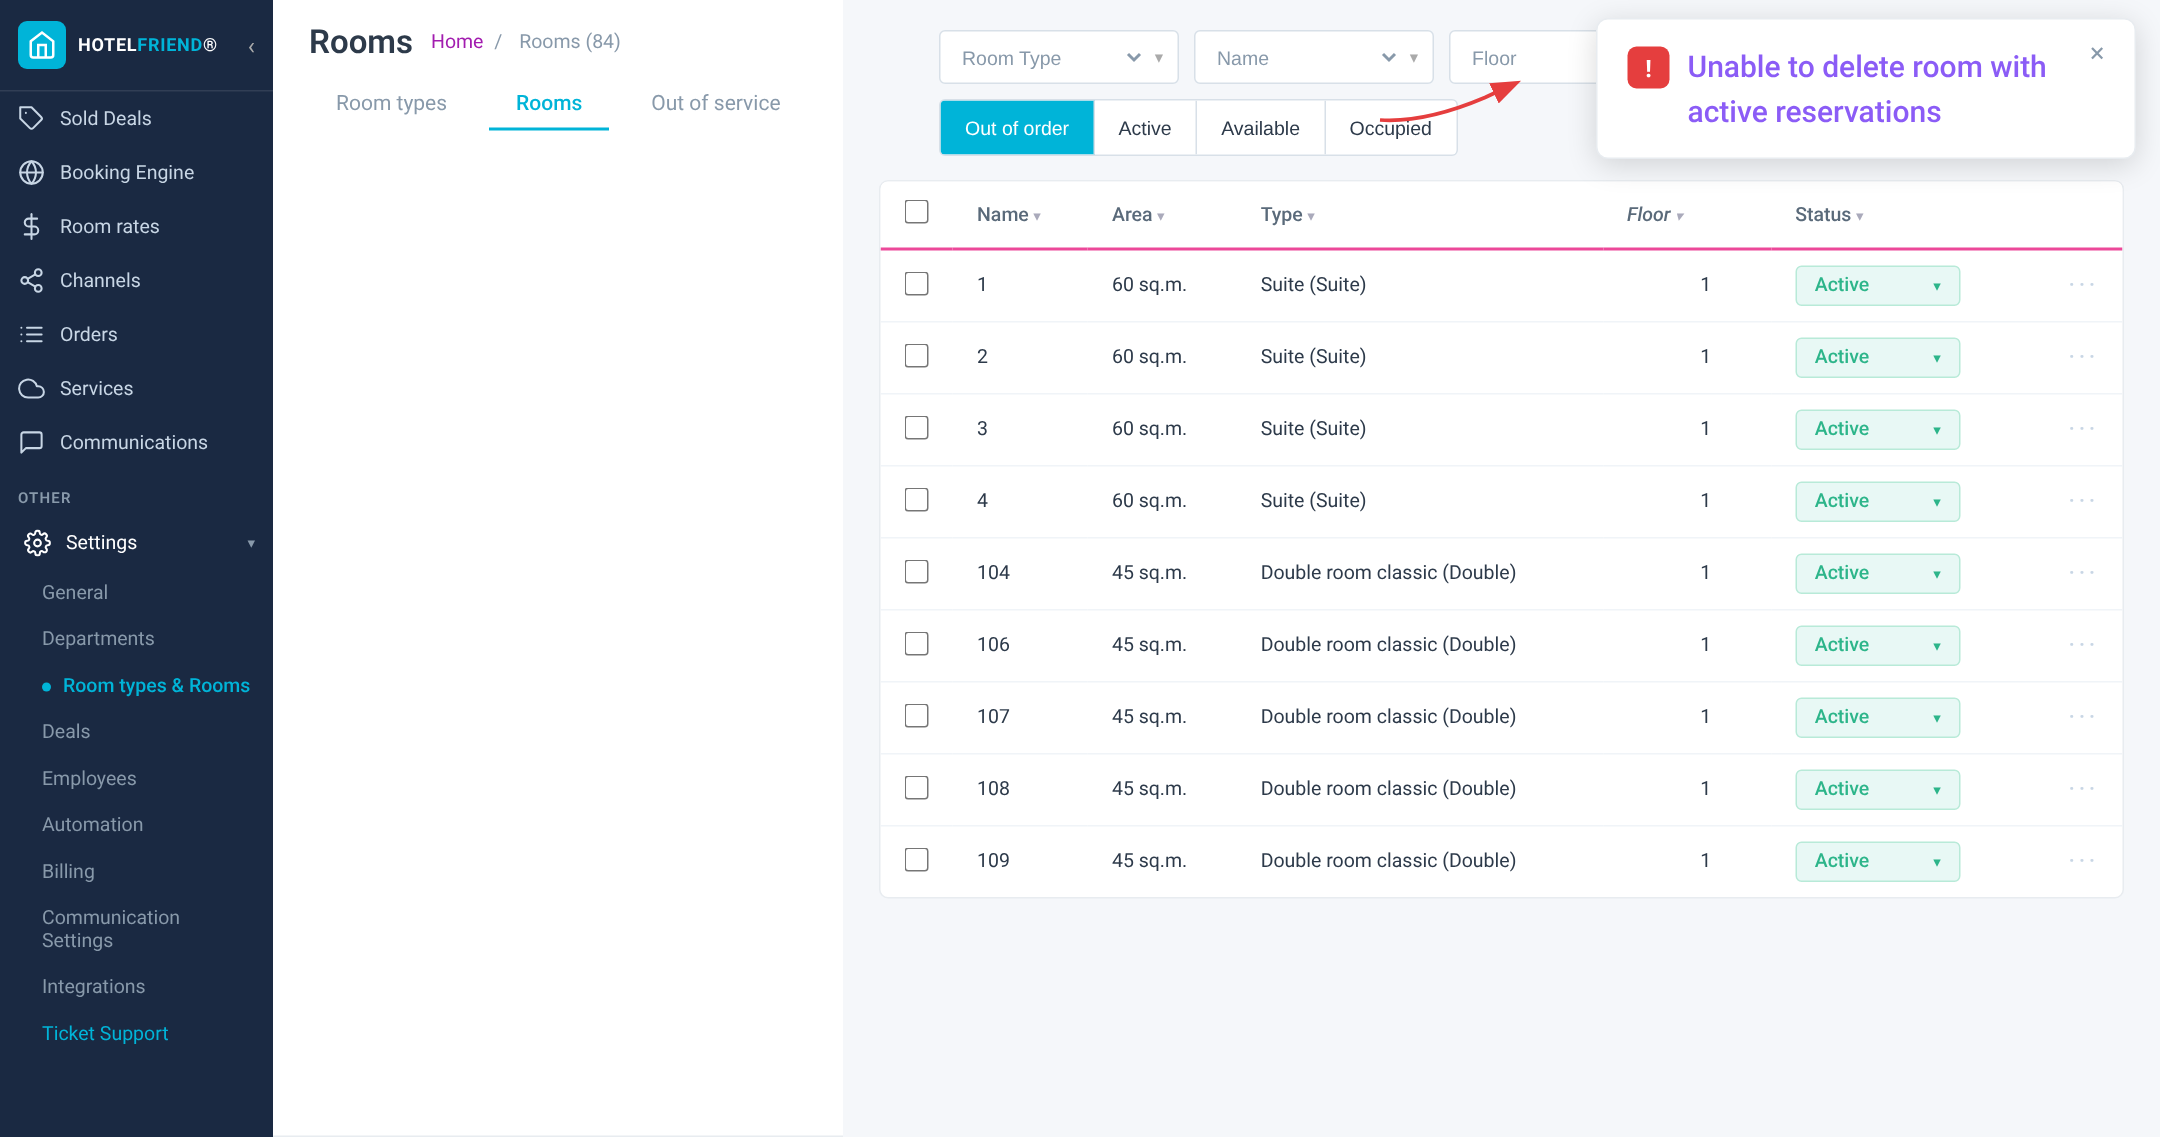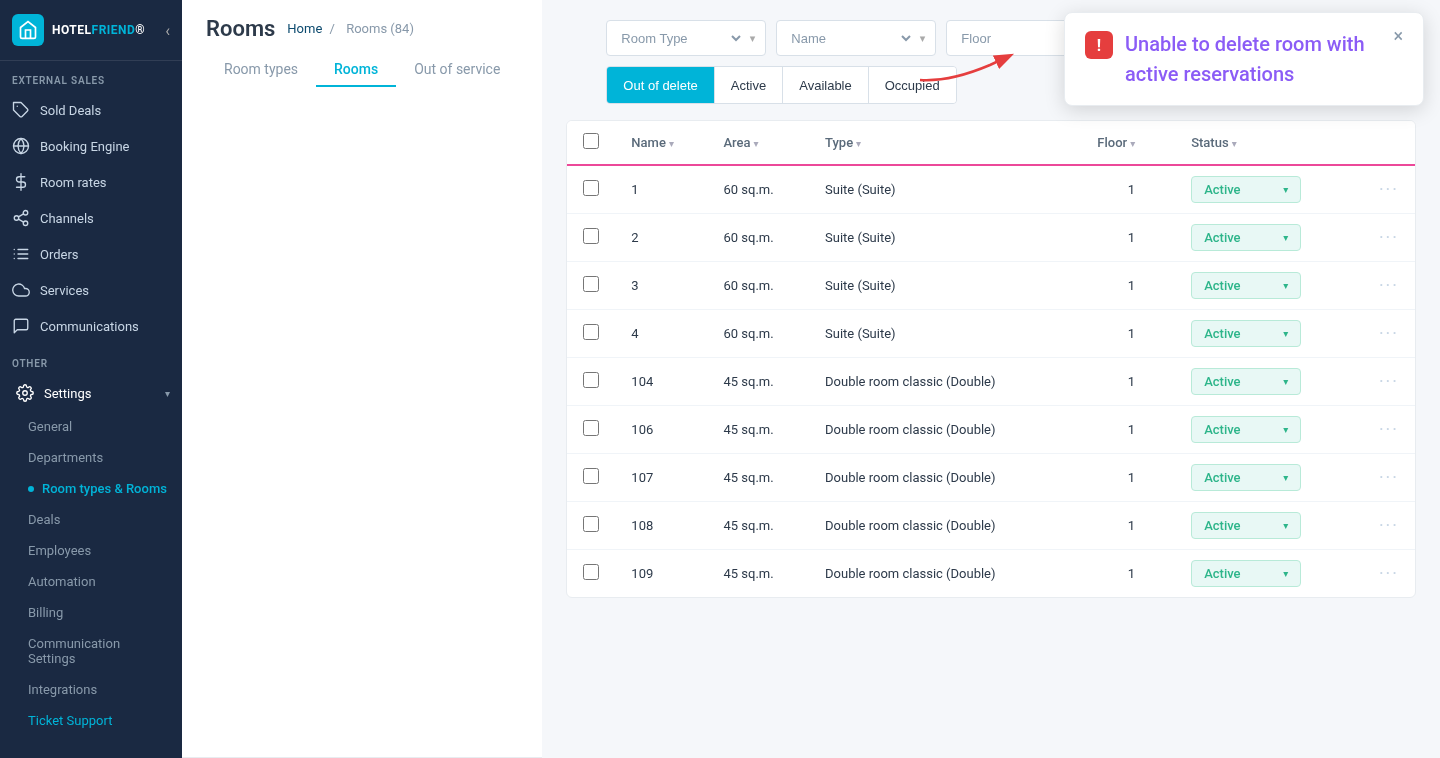--- a/index.html
+++ b/index.html
@@ -23,23 +23,23 @@
     .sidebar-sub-item .dot { width: 6px; height: 6px; border-radius: 50%; background: #00b4d8; flex-shrink: 0; }
 
     
     .main { flex: 1; display: flex; overflow: hidden; position: relative; }
 
     
     .header { padding: 16px 24px 0; background: #fff; border-bottom: 1px solid #e8ecf0; }
     .header-top { display: flex; align-items: center; margin-bottom: 12px; }
     .page-title { font-size: 22px; font-weight: 600; color: #2d3a4a; margin-right: 12px; }
     .breadcrumb { font-size: 13px; color: #8899aa; }
-    .breadcrumb a { color: #0c4a6e; text-decoration: none; }
+    .breadcrumb a { color: #a21caf; text-decoration: none; }
     .breadcrumb span { margin: 0 4px; }
-    .tabs { display: flex; gap: 0; }
+    .tabs { display: flex; gap: 10px; }
     .tab { padding: 8px 18px; font-size: 14px; color: #8899aa; cursor: pointer; border-bottom: 2px solid transparent; text-decoration: none; }
     .tab.active { color: #00b4d8; border-bottom: 2px solid #00b4d8; font-weight: 500; }
 
     
     .content { flex: 1; padding: 20px 24px; overflow-y: auto; background: #f5f7fa; }
 
     
     .filters { display: flex; align-items: center; gap: 10px; margin-bottom: 16px; flex-wrap: wrap; margin-left: 40px; }
     .filter-select { height: 36px; border: 1px solid #d8e0e8; border-radius: 4px; background: #fff; padding: 0 10px; font-size: 13px; color: #8899aa; cursor: pointer; display: flex; align-items: center; gap: 6px; min-width: 160px; }
     .filter-select select { border: none; background: transparent; font-size: 13px; color: #8899aa; outline: none; width: 100%; cursor: pointer; }
@@ -87,21 +87,20 @@
     <div class="logo-icon">
       <svg viewBox="0 0 24 24" width="20" height="20" fill="none" stroke="#fff" stroke-width="2">
         <path d="M3 9l9-7 9 7v11a2 2 0 01-2 2H5a2 2 0 01-2-2z"></path>
         <polyline points="9 22 9 12 15 12 15 22"></polyline>
       </svg>
     </div>
     <span class="logo-text">HOTEL<span>FRIEND</span>®</span>
     <span class="sidebar-collapse">‹</span>
   </div>
 
-  <div class="sidebar-section-label">EXTERNAL SALES</div>
   <div class="sidebar-item">
     <span class="icon">
       <svg class="icon-svg" viewBox="0 0 24 24">
           <path d="M20.59 13.41l-7.17 7.17a2 2 0 01-2.83 0L2 12V2h10l8.59 8.59a2 2 0 010 2.82z"></path>
           <line x1="7" y1="7" x2="7.01" y2="7"></line>
         </svg>
     </span>
     <span>Sold Deals</span>
   </div>
   <div class="sidebar-item">
@@ -244,38 +243,38 @@
         </select>
         <span style="color:#aaa; font-size:11px;">▾</span>
       </div>
       <div class="filter-select">
         <select>
           <option value="">Floor</option>
         </select>
         <span style="color:#aaa; font-size:11px;">▾</span>
       </div>
       <div class="filter-group">
-        <button class="filter-btn active-btn">Out of delete</button>
+        <button class="filter-btn active-btn">Out of order</button>
         <button class="filter-btn">Active</button>
         <button class="filter-btn">Available</button>
         <button class="filter-btn">Occupied</button>
       </div>
     </div>
 
     <div class="table-wrapper">
       <table class="table">
         <thead>
           <tr>
             <th class="checkbox-cell">
               <input type="checkbox" class="checkbox" style="">
             </th>
             <th><span>Name</span><span class="sort-arrow">▾</span></th>
             <th><span>Area</span><span class="sort-arrow">▾</span></th>
             <th><span>Type</span><span class="sort-arrow">▾</span></th>
-            <th style="text-align:right; padding-right:40px;"><span>Floor</span><span class="sort-arrow">▾</span></th>
+            <th style="text-align:left; padding-right:40px;font-style:italic;"><span>Floor</span><span class="sort-arrow">▾</span></th>
             <th><span>Status</span><span class="sort-arrow">▾</span></th>
             <th></th>
           </tr>
         </thead>
         <tbody id="table-body">
         <tr>
       <td class="checkbox-cell">
         <input type="checkbox" class="checkbox" style="">
       </td>
       <td>1</td>

